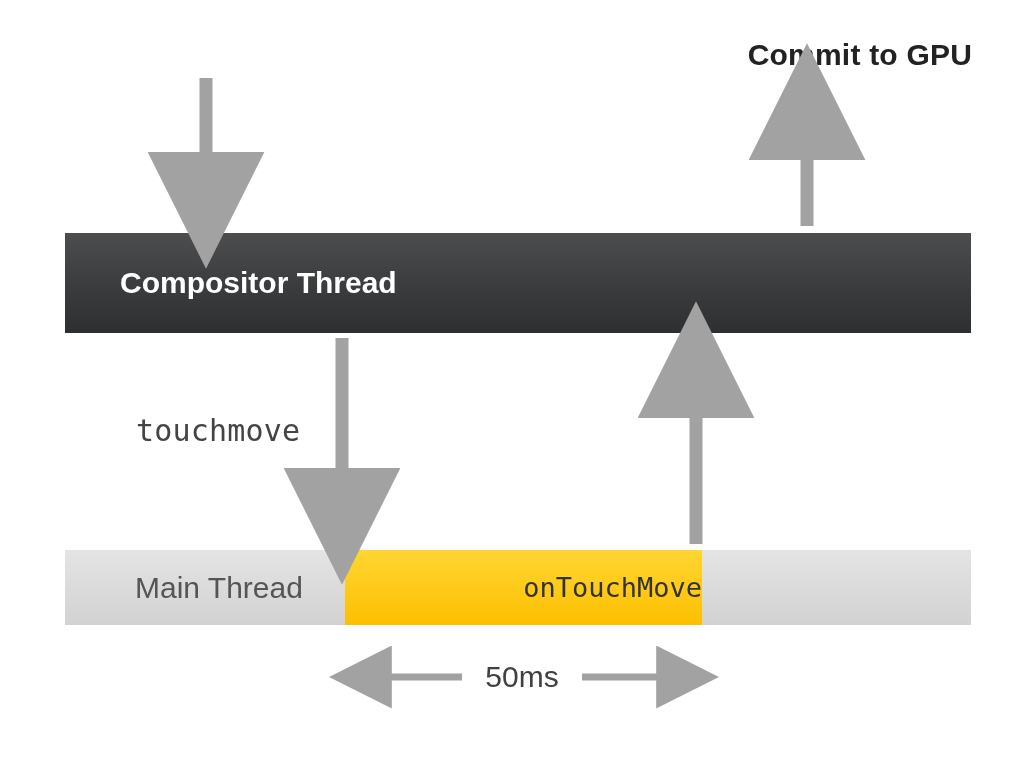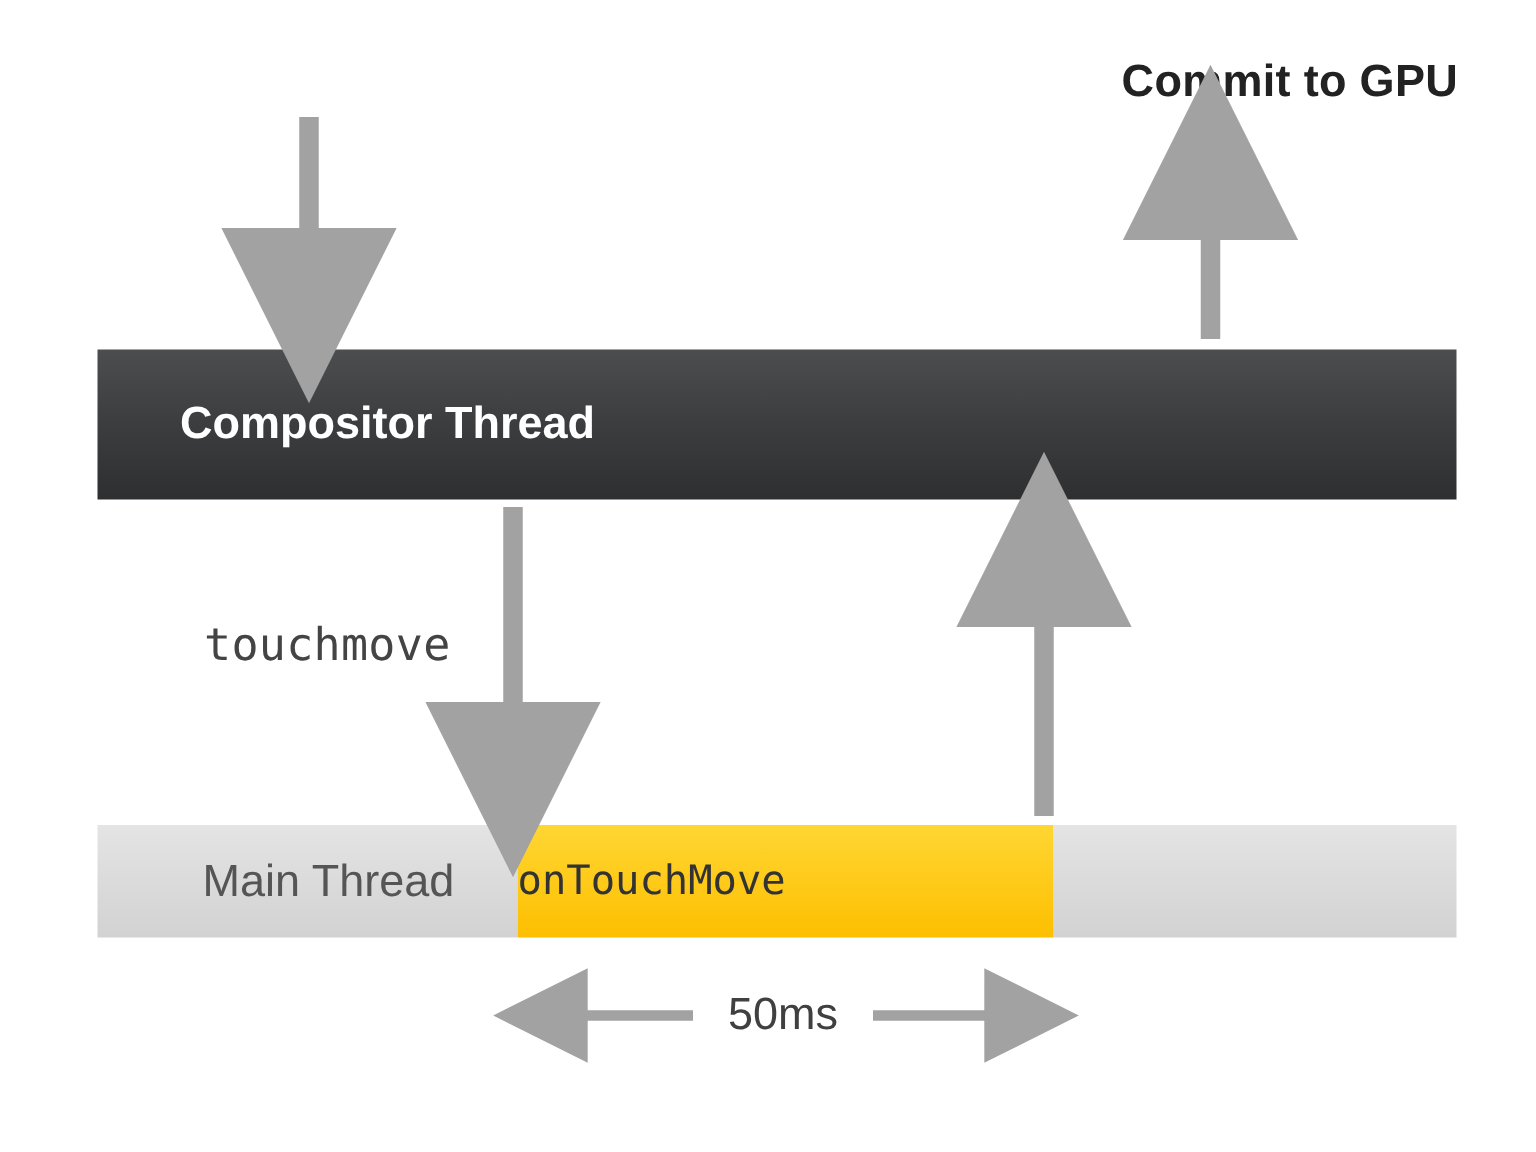--- a/index.html
+++ b/index.html
@@ -66,21 +66,21 @@
     display: flex;
     align-items: center;
     padding-left: 70px;
     flex: 0 0 280px;
   }
   .mt-mid {
     background: linear-gradient(to bottom, #ffd633 0%, #fdbf00 100%);
     color: #333;
     display: flex;
     align-items: center;
-    justify-content: flex-start;
+    justify-content: flex-end;
     font-family: "Menlo", "Consolas", monospace;
     font-size: 27px;
     flex: 0 0 357px;
   }
   .mt-right {
     background: linear-gradient(to bottom, #e4e4e4 0%, #d2d2d2 100%);
     flex: 1 1 auto;
   }
   .duration {
     position: absolute;

